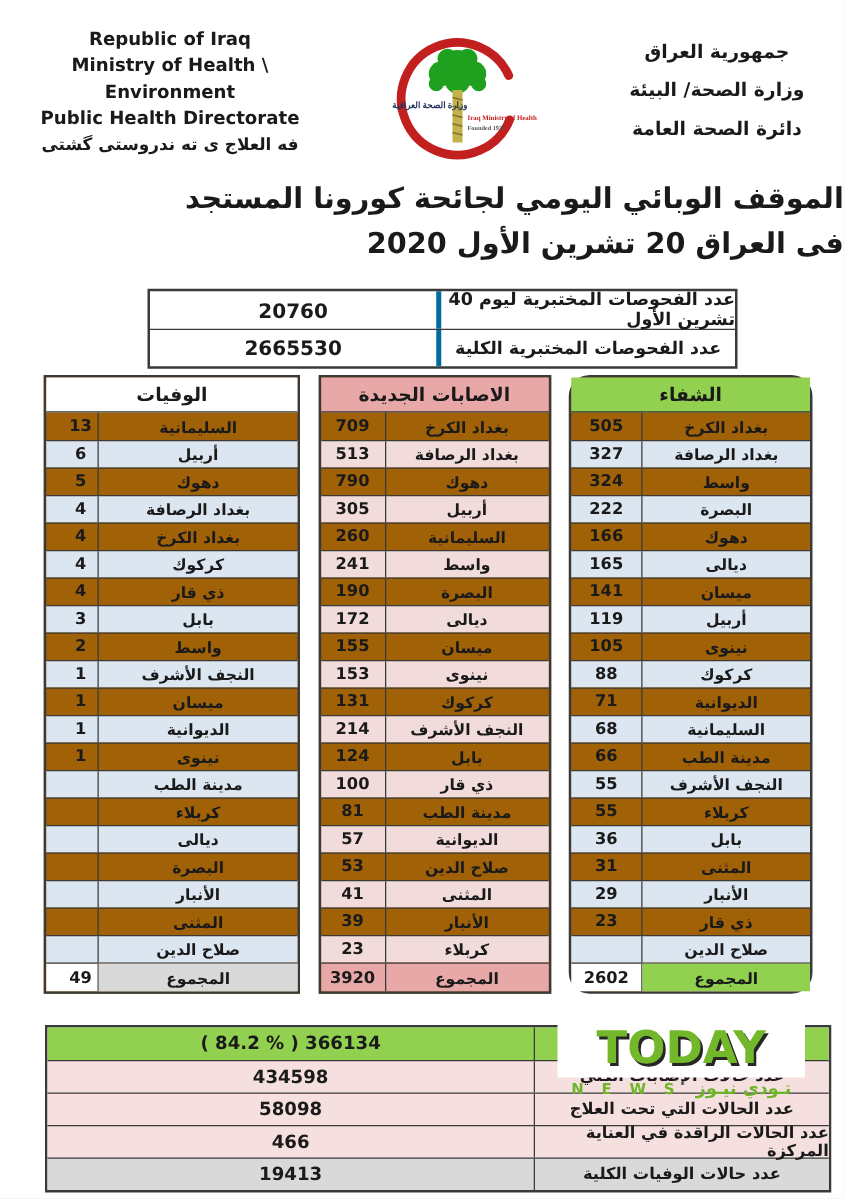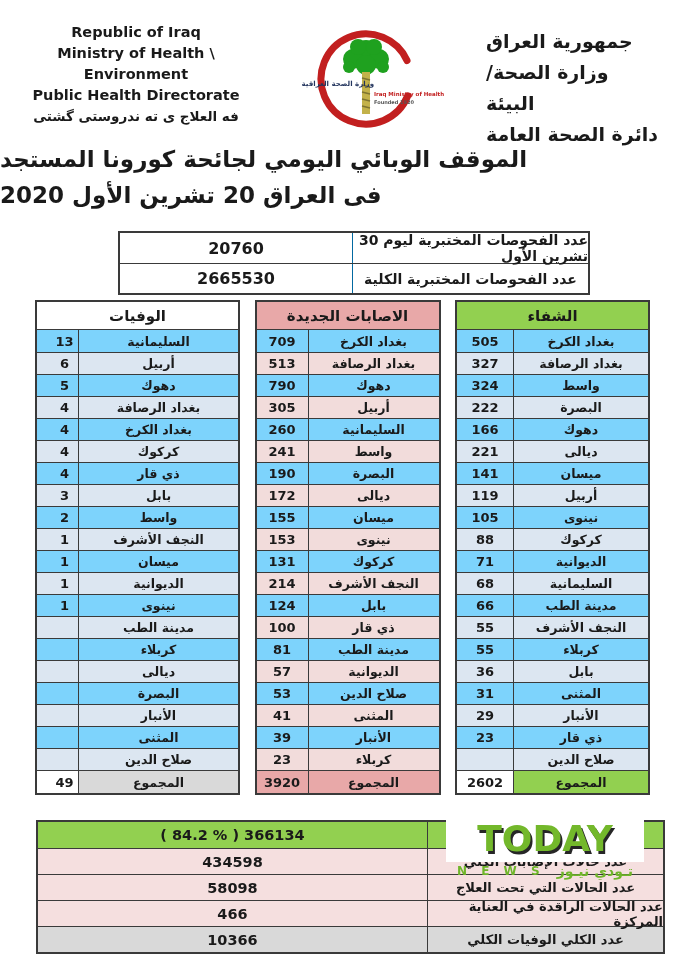--- a/index.html
+++ b/index.html
@@ -4,46 +4,46 @@
 <style>
   * { margin:0; padding:0; box-sizing:border-box; }
   html,body { background:#e9e9e9; }
   body { font-family:"DejaVu Sans","Liberation Sans",sans-serif; font-weight:bold; color:#1a1a1a; }
   .page { position:relative; width:675px; height:959px; background:#ffffff; margin:0 auto; overflow:hidden; }
 
   
   .header-left  { position:absolute; top:22px; left:6px; width:260px; text-align:center;
                   font-size:14.5px; line-height:21px; }
   .header-left .ku { font-size:13.5px; direction:rtl; }
-  .header-right { position:absolute; top:26px; right:14px; width:175px; text-align:left;
-                  direction:rtl; font-size:19px; line-height:31px; }
-  .logo { position:absolute; top:22px; left:300px; width:145px; height:122px; }
+  .header-right { position:absolute; top:26px; right:14px; width:175px; text-align:center;
+                  direction:rtl; font-size:15px; line-height:31px; }
+  .logo { position:absolute; top:22px; left:300px; width:145px; height:122px;font-family:Liberation Serif, serif; }
   .logo svg { width:100%; height:100%; }
 
   
-  .title { position:absolute; top:141px; left:0; width:100%; text-align:left;
+  .title { position:absolute; top:141px; left:0; width:100%; text-align:right;
            direction:rtl; font-size:23px; line-height:36px; }
 
   
   .tests-table { position:absolute; top:231px; left:118px; width:472px;
                  border:2px solid #3a3a3a; background:#fff; }
   .tests-row { display:flex; height:30px; }
   .tests-row + .tests-row { border-top:1px solid #3a3a3a; }
-  .tests-val { width:233px; border-right:1px solid #0369a1; display:flex;
+  .tests-val { width:233px; border-right:4px solid #0369a1; display:flex;
                align-items:center; justify-content:center; font-size:16px; }
   .tests-label { flex:1; display:flex; align-items:center; justify-content:center;
                  direction:rtl; font-size:14px; }
 
   
   .gov-tables { position:absolute; top:300px; left:35px; width:615px;
                 display:flex; justify-content:space-between; }
-  .gov-table { border:2px solid #3a3a3a; background:#7dd3fc; }
+  .gov-table { border:2px solid #3a3a3a; background:#a16207; }
   .t-deaths     { width:205px; }
   .t-new_cases  { width:186px; }
-  .t-recoveries { width:195px; }
+  .t-recoveries { width:195px;border-radius:17px; }
   .gt-header { height:28px; display:flex; align-items:center; justify-content:center;
                direction:rtl; font-size:15px; border-bottom:1px solid #3a3a3a; }
   .t-deaths     .gt-header { background:#ffffff; }
   .t-new_cases  .gt-header { background:#e8a8a8; }
   .t-recoveries .gt-header { background:#92d050; }
   .gt-row { display:flex; height:22px; }
   .gt-row + .gt-row { border-top:1px solid #3a3a3a; }
   .gt-val  { display:flex; align-items:center; justify-content:center;
              border-right:1px solid #3a3a3a; font-size:13px; }
   .t-deaths .gt-val { width:42px;padding-left:14px; } .t-new_cases .gt-val { width:52px; } .t-recoveries .gt-val { width:57px; }
@@ -127,21 +127,21 @@
   </div>
 
   <div class="title">
     <div>الموقف الوبائي اليومي لجائحة كورونا المستجد</div>
     <div>فى العراق  20  تشرين الأول 2020</div>
   </div>
 
   <div class="tests-table">
     <div class="tests-row">
       <div class="tests-val">20760</div>
-      <div class="tests-label">عدد الفحوصات المختبرية  ليوم 30 تشرين الأول</div>
+      <div class="tests-label">عدد الفحوصات المختبرية  ليوم 40 تشرين الأول</div>
     </div>
     <div class="tests-row">
       <div class="tests-val">2665530</div>
       <div class="tests-label">عدد الفحوصات المختبرية الكلية</div>
     </div>
   </div>
 
   <div class="gov-tables" id="gov-tables">
       <div class="gov-table t-deaths">
         <div class="gt-header">الوفيات</div>
@@ -338,21 +338,21 @@
           </div>
           <div class="gt-row">
             <div class="gt-val">222</div>
             <div class="gt-name">البصرة</div>
           </div>
           <div class="gt-row">
             <div class="gt-val">166</div>
             <div class="gt-name">دهوك</div>
           </div>
           <div class="gt-row">
-            <div class="gt-val">221</div>
+            <div class="gt-val">165</div>
             <div class="gt-name">ديالى</div>
           </div>
           <div class="gt-row">
             <div class="gt-val">141</div>
             <div class="gt-name">ميسان</div>
           </div>
           <div class="gt-row">
             <div class="gt-val">119</div>
             <div class="gt-name">أربيل</div>
           </div>
@@ -423,22 +423,22 @@
       </div>
       <div class="sum-row pink">
         <div class="sum-val">58098</div>
         <div class="sum-label">عدد الحالات التي تحت العلاج</div>
       </div>
       <div class="sum-row pink">
         <div class="sum-val">466</div>
         <div class="sum-label">عدد الحالات الراقدة في العناية المركزة</div>
       </div>
       <div class="sum-row gray">
-        <div class="sum-val">10366</div>
-        <div class="sum-label">عدد الكلي الوفيات الكلي</div>
+        <div class="sum-val">19413</div>
+        <div class="sum-label">عدد حالات الوفيات الكلية</div>
       </div>
     </div>
 
   <div class="watermark">
     <div class="wm-box">
       <span class="wm-brand">TODAY</span>
     </div>
     <div class="wm-sub">
       <span class="wm-news">N E W S</span>
       <span class="wm-ar">تـودي نيـوز</span>

